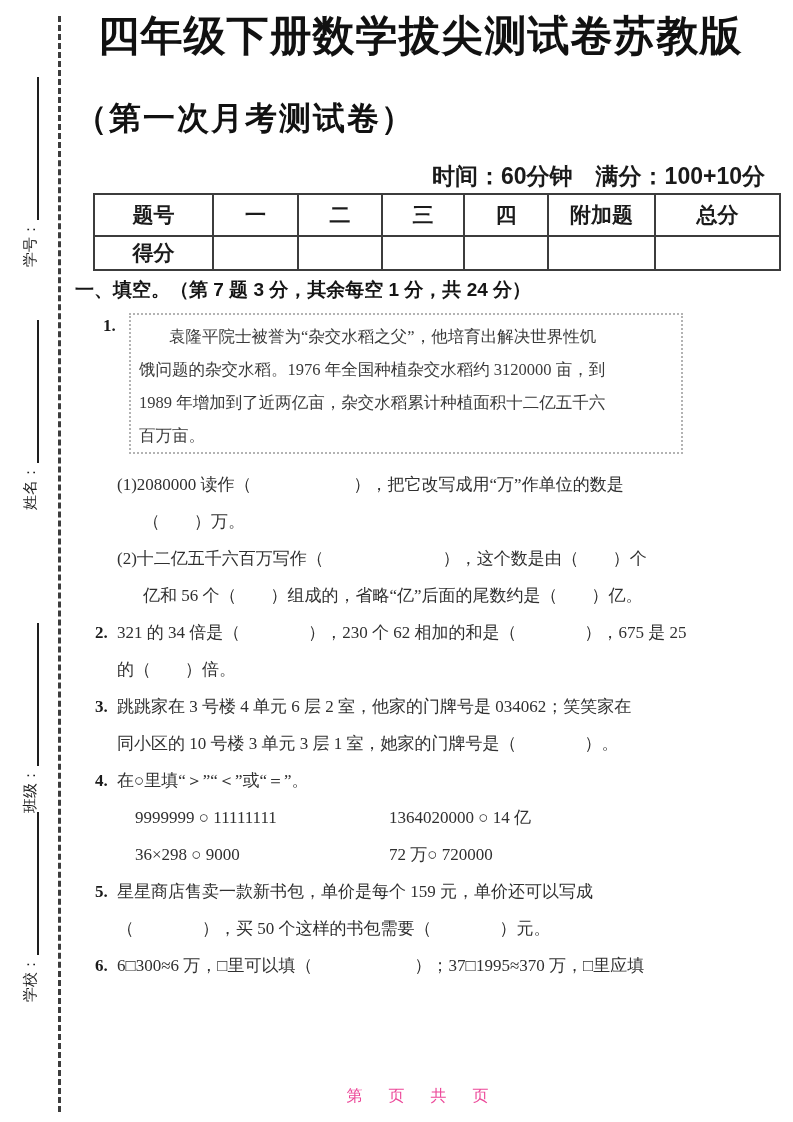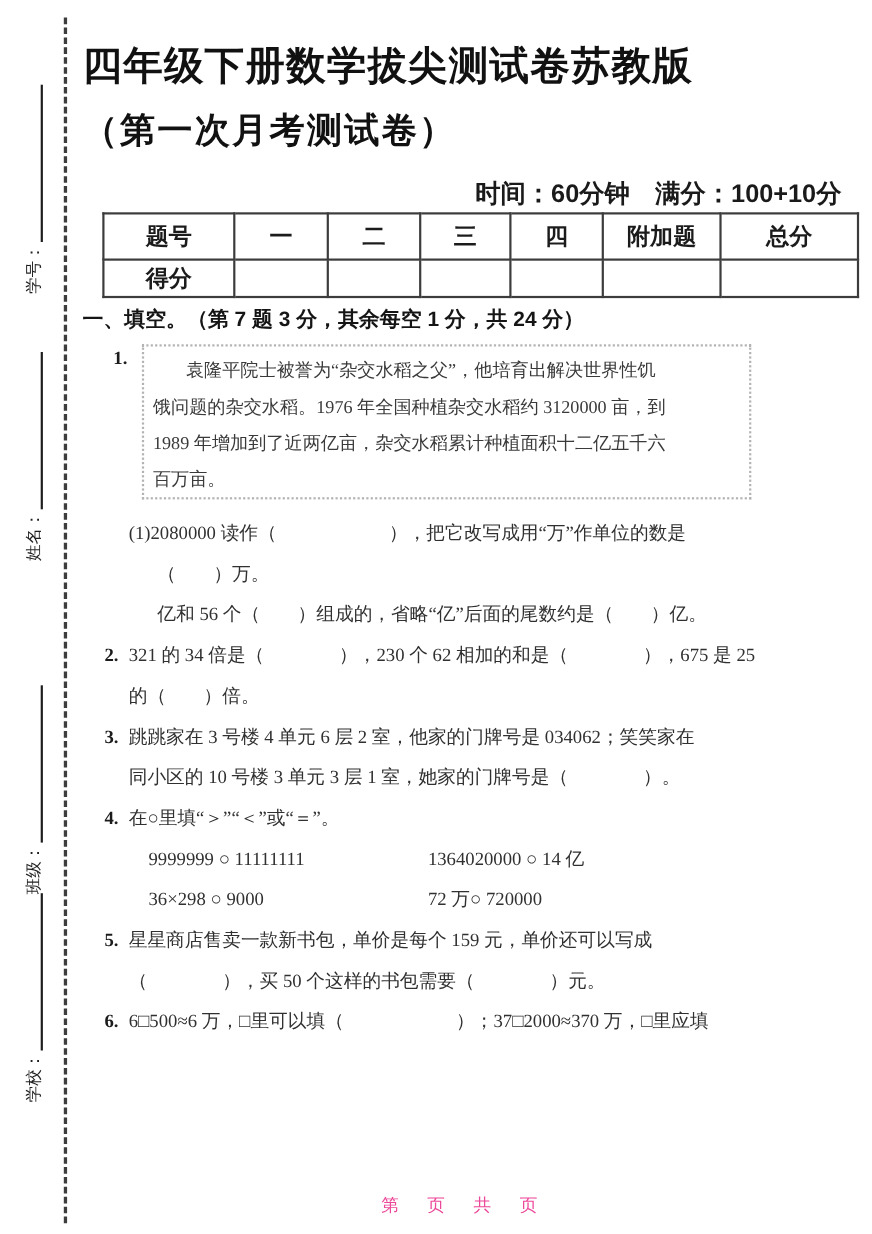--- a/index.html
+++ b/index.html
@@ -10,23 +10,23 @@
   .cut-line{position:absolute;left:58px;top:16px;height:1096px;width:0;
             border-left:3px dashed #3d3d3d;}
   .seal-item{position:absolute;left:-65px;width:190px;height:36px;
              transform:rotate(-90deg);display:flex;align-items:center;}
   .seal-item .lbl{font-size:15px;color:#1e1e1e;white-space:nowrap;
                   font-family:"Liberation Sans","DejaVu Sans",sans-serif;}
   .seal-item .blank{flex:1;border-bottom:2px solid #1e1e1e;height:15px;margin-left:2px;}
   .seal-1{top:154px}.seal-2{top:397px}.seal-3{top:700px}.seal-4{top:889px}
 
   
-  .title{position:absolute;top:36px;left:75px;width:690px;
+  .title{position:absolute;top:8px;left:75px;width:690px;text-align:center;
          font-family:"Liberation Sans","DejaVu Sans",sans-serif;font-weight:bold;
-         font-size:36px;letter-spacing:1px;color:#111;}
+         font-size:42px;letter-spacing:1px;color:#111;}
   .subtitle{position:absolute;top:97px;left:75px;width:690px;text-align:left;
             font-family:"Liberation Sans","DejaVu Sans",sans-serif;font-weight:bold;
             font-size:32px;letter-spacing:2px;color:#111;}
   .meta{position:absolute;top:161px;left:75px;width:690px;text-align:right;
         font-family:"Liberation Sans","DejaVu Sans",sans-serif;font-weight:bold;
         font-size:23px;color:#1a1a1a;}
 
   
   .score-table{position:absolute;top:193px;left:93px;border-collapse:collapse;
                table-layout:fixed;font-family:"Liberation Sans","DejaVu Sans",sans-serif;}
@@ -118,20 +118,21 @@
     <div class="first">袁隆平院士被誉为“杂交水稻之父”，他培育出解决世界性饥</div>
     <div>饿问题的杂交水稻。1976 年全国种植杂交水稻约 3120000 亩，到</div>
     <div>1989 年增加到了近两亿亩，杂交水稻累计种植面积十二亿五千六</div>
     <div>百万亩。</div>
   </div>
 
   <div class="flow">
 
     <div class="qline">(1)2080000 读作（　　　　　　），把它改写成用“万”作单位的数是</div>
     <div class="qline ind">（　　）万。</div>
+    <div class="qline">(2)十二亿五千六百万写作（　　　　　　　），这个数是由（　　）个</div>
     <div class="qline ind">亿和 56 个（　　）组成的，省略“亿”后面的尾数约是（　　）亿。</div>
 
     <div class="qline">
       <span class="qnum">2.</span>
       <span>321 的 34 倍是（　　　　），230 个 62 相加的和是（　　　　），675 是 25</span>
     </div>
     <div class="qline">的（　　）倍。</div>
 
     <div class="qline">
       <span class="qnum">3.</span>
@@ -153,20 +154,20 @@
     </div>
 
     <div class="qline">
       <span class="qnum">5.</span>
       <span>星星商店售卖一款新书包，单价是每个 159 元，单价还可以写成</span>
     </div>
     <div class="qline">（　　　　），买 50 个这样的书包需要（　　　　）元。</div>
 
     <div class="qline">
       <span class="qnum">6.</span>
-      <span>6□500≈6 万，□里可以填（　　　　　　）；37□2000≈370 万，□里应填</span>
+      <span>6□300≈6 万，□里可以填（　　　　　　）；37□1995≈370 万，□里应填</span>
     </div>
 
   </div>
 
   <div class="footer">第　页　共　页</div>
 
 </div>
 
 </body></html>

